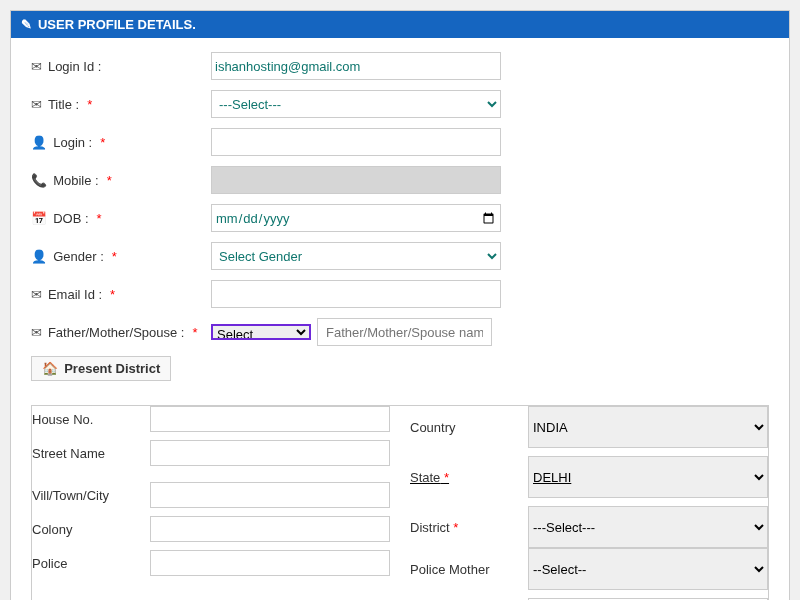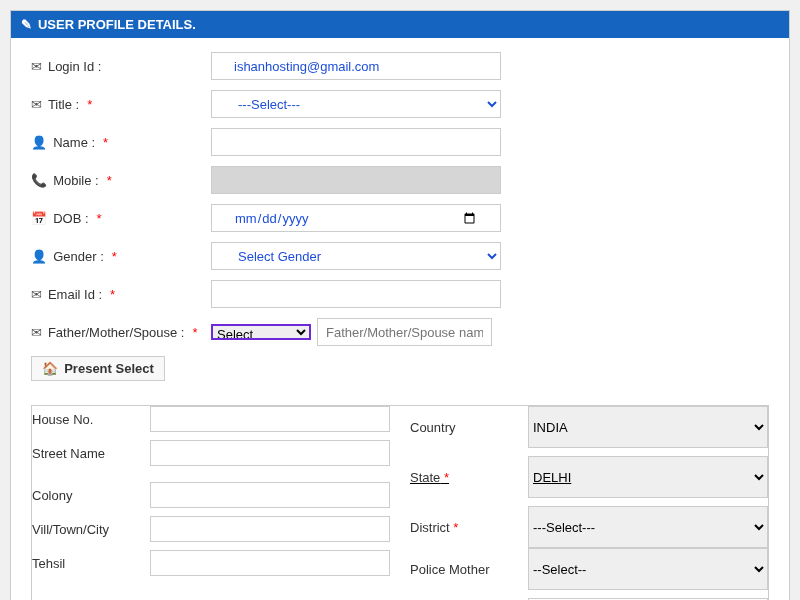--- a/index.html
+++ b/index.html
@@ -50,23 +50,23 @@
 
     .required {
       color: red;
       margin-left: 2px;
     }
 
     .form-control {
       width: 290px;
       height: 28px;
       border: 1px solid #ccc;
-      padding: 3px 22px;
-      font-size: 13px;
-      color: #1d4ed8;
+      padding: 3px 3px;
+      font-size: 13px;
+      color: #0f766e;
       background: #fff;
     }
 
     select.form-control {
       appearance: auto;
     }
 
     .mobile-placeholder {
       width: 290px;
       height: 28px;
@@ -183,21 +183,21 @@
         <option>Mr.</option>
         <option>Mrs.</option>
         <option>Ms.</option>
         <option>Dr.</option>
       </select>
     </div>
 
     <div class="form-row">
       <div class="form-label">
         <span class="icon">👤</span>
-        <span>Name :</span>
+        <span>Login :</span>
         <span class="required">*</span>
       </div>
       <input class="form-control" type="text" style="">
     </div>
 
     <div class="form-row">
       <div class="form-label">
         <span class="icon">📞</span>
         <span>Mobile :</span>
         <span class="required">*</span>
@@ -250,46 +250,46 @@
           <option>Mother</option>
           <option>Spouse</option>
         </select>
         <input class="father-input" type="text" placeholder="Father/Mother/Spouse name" style="">
       </div>
     </div>
 
     <div class="form-row">
       <button class="present-address-btn">
         <span>🏠</span>
-        <span>Present Select</span>
+        <span>Present District</span>
       </button>
     </div>
 
     <div class="address-box">
       <div class="address-grid">
 
         <div>
           <div class="addr-row" style="margin-bottom:8px;">
             <span class="addr-label">House No.</span>
             <input class="addr-input" type="text" style="">
           </div>
           <div class="addr-row" style="margin-bottom:16px;">
             <span class="addr-label">Street Name</span>
             <input class="addr-input" type="text" style="">
           </div>
           <div class="addr-row" style="margin-bottom:8px;">
+            <span class="addr-label">Vill/Town/City</span>
+            <input class="addr-input" type="text" style="">
+          </div>
+          <div class="addr-row" style="margin-bottom:8px;">
             <span class="addr-label">Colony</span>
             <input class="addr-input" type="text" style="">
           </div>
-          <div class="addr-row" style="margin-bottom:8px;">
-            <span class="addr-label">Vill/Town/City</span>
-            <input class="addr-input" type="text" style="">
-          </div>
           <div class="addr-row">
-            <span class="addr-label">Tehsil</span>
+            <span class="addr-label">Police</span>
             <input class="addr-input" type="text" style="">
           </div>
         </div>
 
         <div>
           <div class="addr-row" style="margin-bottom:8px;">
             <span class="addr-label">Country</span>
             <select class="addr-select">
               <option>INDIA</option>
             </select>

